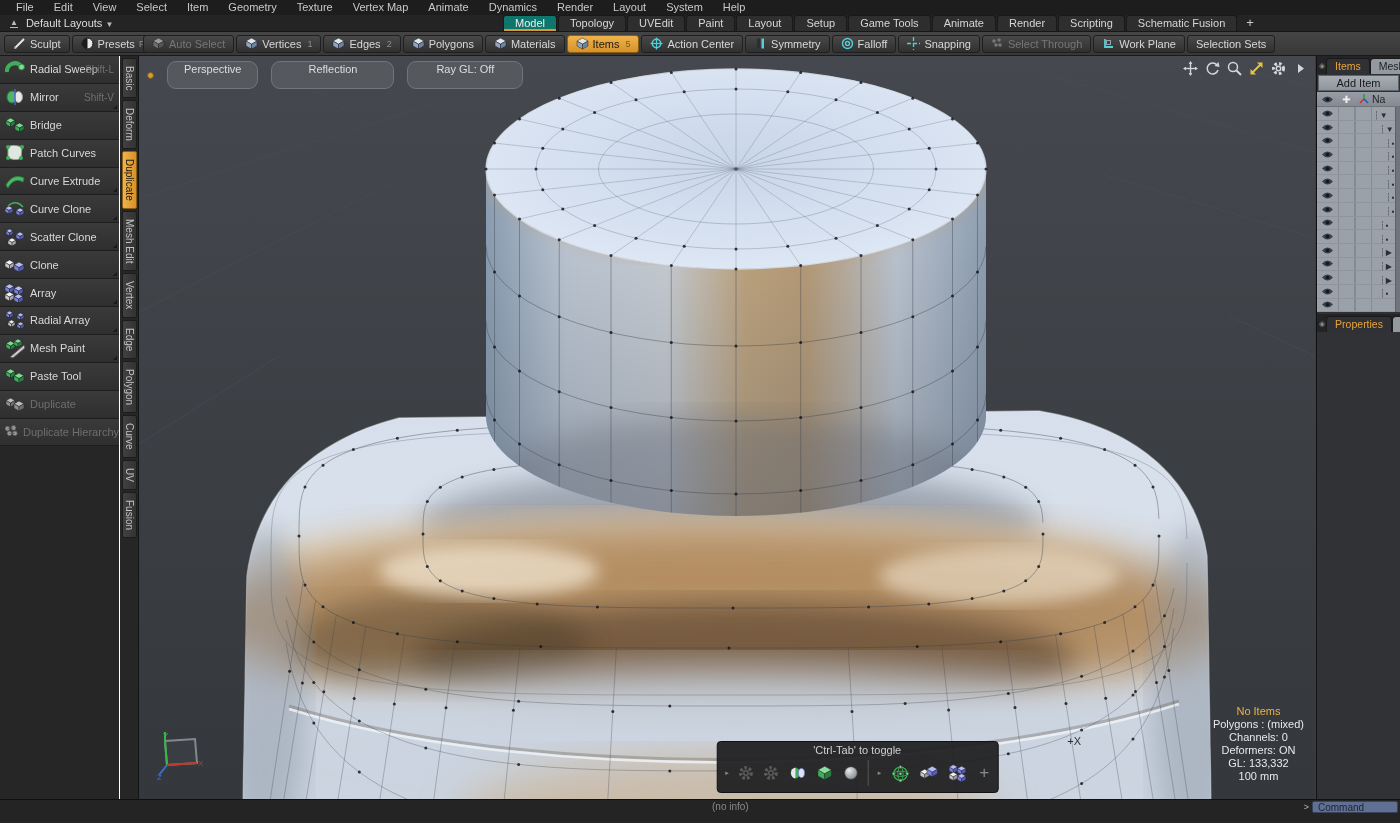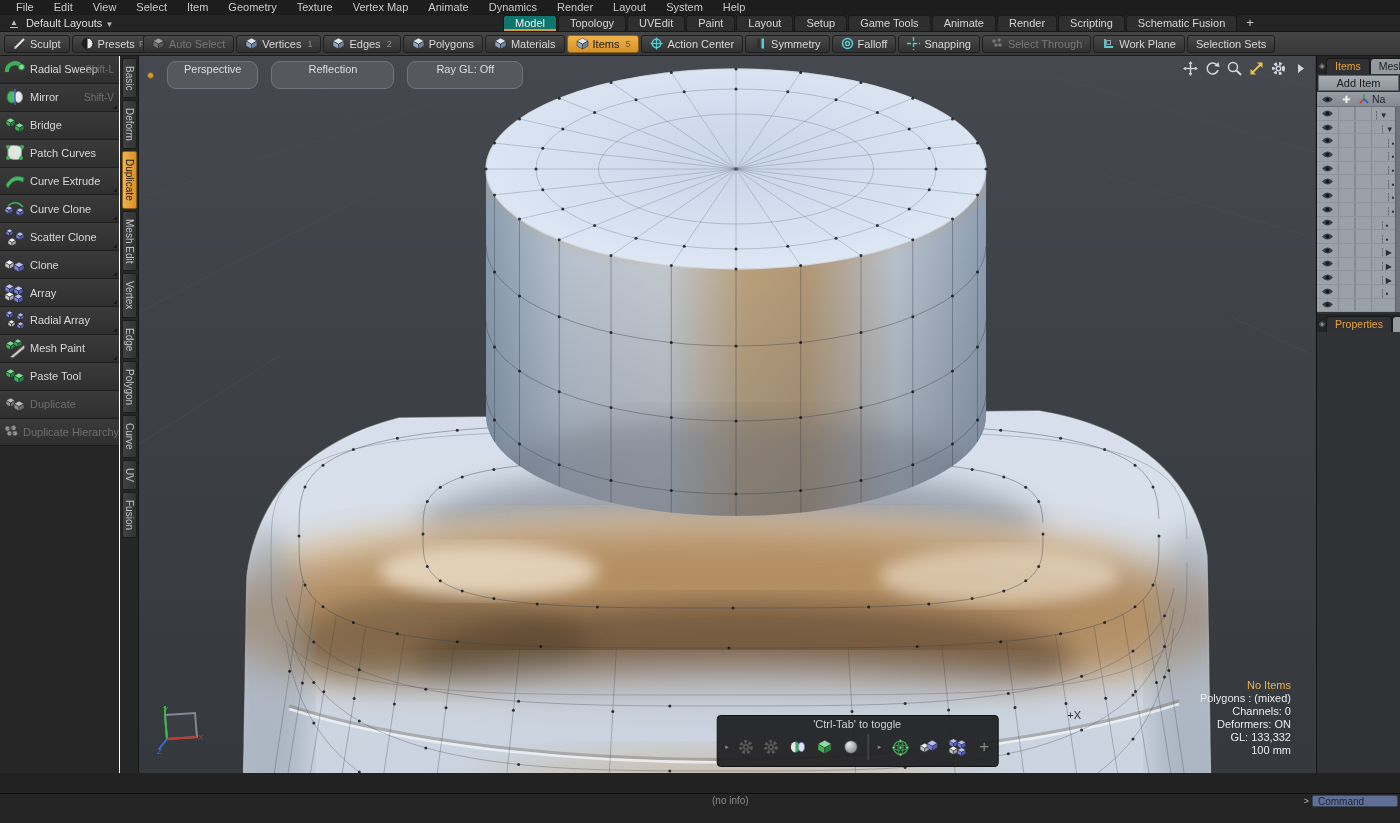--- a/index.html
+++ b/index.html
@@ -53,21 +53,21 @@
   .vtab.active { background:linear-gradient(90deg,#f0b34a,#d6922a); color:#1a1a1a; border-color:#8a5f14; }
 
   
   .viewport { flex:1 1 auto; position:relative; min-width:0; background:#3a3d42; overflow:hidden; }
   .viewport svg.scene { position:absolute; inset:0; }
   .vp-topbar { position:absolute; top:5px; left:8px; display:flex; align-items:center; gap:13px; }
   .vp-dot { width:7px; height:7px; border-radius:50%; background:#d89b2f; border:1px solid #7a5716; }
   .pill { background:rgba(98,102,108,.55); border:1px solid #71757b; border-radius:9px; color:#dcdee0;
     font-size:11px; padding:0 16px; height:28px; line-height:15px; }
   .vp-nav { position:absolute; top:5px; right:8px; display:flex; align-items:center; gap:7px; }
-  .vp-status { position:absolute; right:25px; bottom:16px; text-align:right; font-size:11px; line-height:13px; color:#e8eaec; }
+  .vp-status { position:absolute; right:12px; bottom:16px; text-align:center; font-size:11px; line-height:13px; color:#e8eaec; }
   .vp-status .hl { color:#e8b34b; }
   .axislabel { position:absolute; right:235px; bottom:52px; color:#2c3034; font-size:11px; }
   .hintbox { position:absolute; left:50%; transform:translateX(-4%); bottom:6px; width:282px;
     background:rgba(32,32,34,.94); border:1px solid #121214; border-radius:4px; }
   .hinttitle { text-align:center; color:#cfd0d2; font-size:11px; padding:2px 0 1px; }
   .hinticons { display:flex; align-items:center; padding:3px 8px 6px; gap:9px; }
   .hmark { color:#8a8a8a; font-size:7px; }
   .hdivider { width:1px; height:26px; background:#555; }
   .gizmo { position:absolute; left:12px; bottom:18px; }
 
@@ -89,21 +89,21 @@
   .rp-head .c4 { color:#23262b; font-size:10.5px; }
   .rp-row { display:flex; height:13.7px; align-items:center; border-bottom:1px solid rgba(120,126,134,.35); }
   .rp-row .c2,.rp-row .c3 { border-left:1px solid #858b93; border-right:1px solid #858b93; align-self:stretch; }
   .glyph { color:#2b2e36; font-size:8px; }
   .treedots { color:#4a4e56; font-size:8px; letter-spacing:-1px; }
   .rp-scroll { position:absolute; right:0; top:15px; bottom:0; width:5px; background:#70757d; border-left:1px solid #5c6168; }
   .rp-bottomtabs { height:18px; display:flex; align-items:flex-end; padding-left:2px; background:#242426; margin-top:2px;text-align:right; }
   .rp-rest { flex:1 1 auto; background:#303236; }
 
   
-  .statusbar { height:30px; background:#242424; flex:0 0 auto; position:relative; border-top:1px solid #101010;margin-top:20px; }
+  .statusbar { height:24px; background:#242424; flex:0 0 auto; position:relative; border-top:1px solid #101010; }
   .noinfo { position:absolute; left:712px; top:1px; color:#8a8a8a; font-size:10px; }
   .cmdwrap { position:absolute; right:2px; top:1px; display:flex; align-items:center; gap:3px; }
   .cmdprompt { color:#b5b5b5; font-size:9px; }
   .cmdbox { width:86px; height:12px; background:#5f7094; border:1px solid #39435c; border-radius:2px;
     color:#1e2330; font-size:10px; line-height:11px; padding-left:5px; }
 </style>
 </head>
 <body>
 
 <div class="app">

